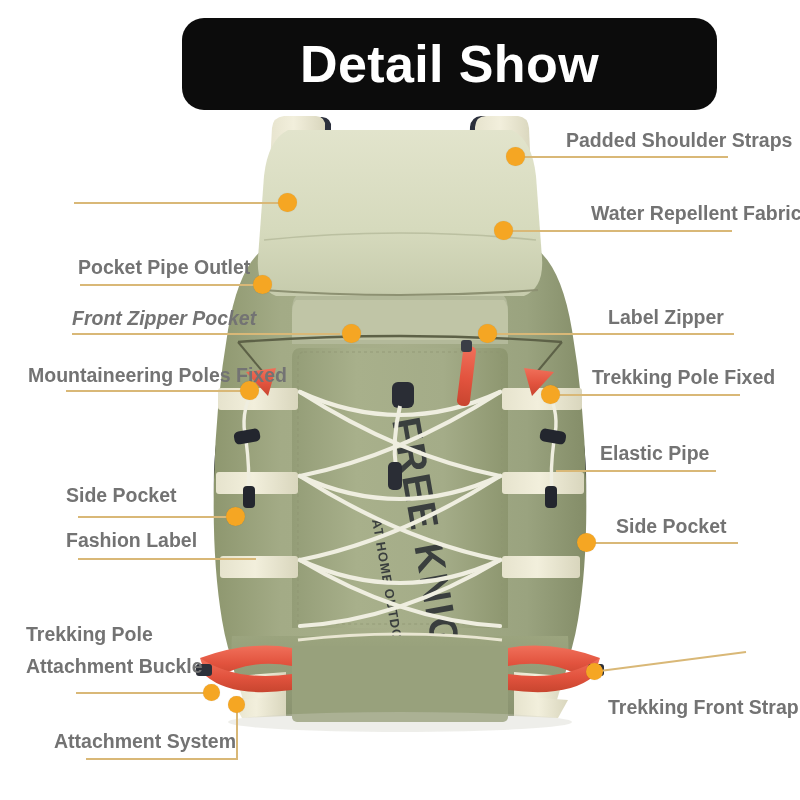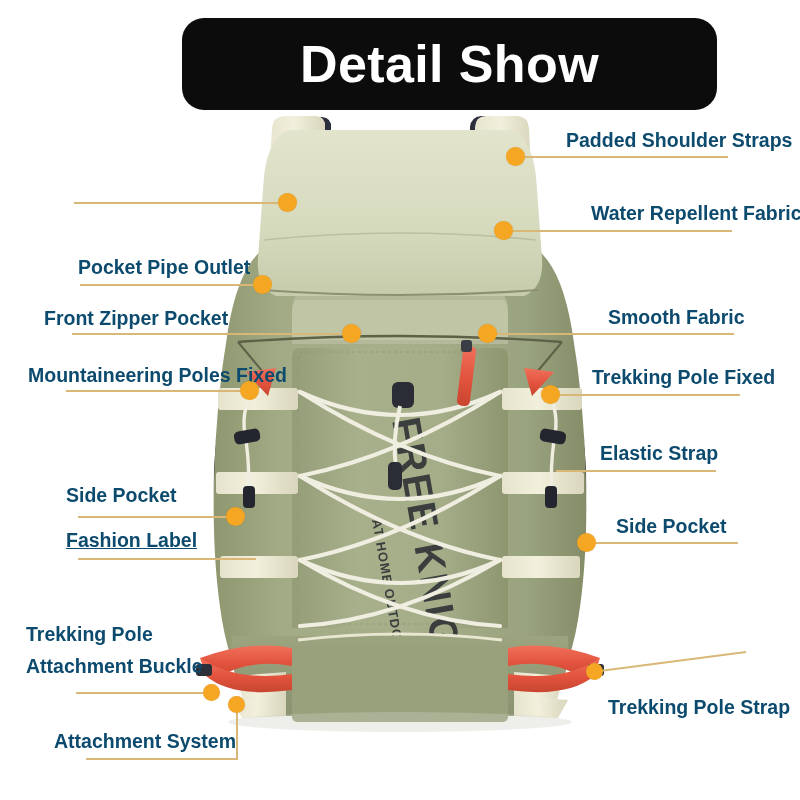--- a/index.html
+++ b/index.html
@@ -18,21 +18,21 @@
     background:#0c0c0c;border-radius:22px;
     display:flex;align-items:center;justify-content:center;margin-left:12px;
   }
   .title-badge span{
     color:#ffffff;font-size:52px;font-weight:bold;letter-spacing:.4px;
     line-height:1;
   }
 
   
   .label{
-    position:absolute;font-size:19.5px;font-weight:bold;color:#0c4a6e;
+    position:absolute;font-size:19.5px;font-weight:bold;color:#737373;
     white-space:nowrap;line-height:1.32;
   }
   .label.right{text-align:left;}
   .label.left{text-align:right;}
 
   
   .leader{position:absolute;background:#d9b877;height:2px;}
   .leader.v{width:2px;height:auto;}
   .dot{
     position:absolute;width:19px;height:19px;border-radius:50%;
@@ -203,67 +203,67 @@
     <span>Detail Show</span>
   </div>
 
   <div class="leader" style="left:74px;top:202px;width:212px;"></div>
   <div class="dot" style="left:278px;top:193px;"></div>
 
   <div class="label left" style="left:78px;top:255px;">Pocket Pipe Outlet</div>
   <div class="leader" style="left:80px;top:284px;width:182px;"></div>
   <div class="dot" style="left:253px;top:275px;"></div>
 
-  <div class="label left" style="left:44px;top:306px;">Front Zipper Pocket</div>
+  <div class="label left" style="left:72px;top:306px;font-style:italic;">Front Zipper Pocket</div>
   <div class="leader" style="left:72px;top:333px;width:268px;"></div>
   <div class="dot" style="left:342px;top:324px;"></div>
 
   <div class="label left" style="left:28px;top:363px;">Mountaineering Poles Fixed</div>
   <div class="leader" style="left:66px;top:390px;width:182px;"></div>
   <div class="dot" style="left:240px;top:381px;"></div>
 
   <div class="label left" style="left:66px;top:483px;">Side Pocket</div>
   <div class="leader" style="left:78px;top:516px;width:156px;"></div>
   <div class="dot" style="left:226px;top:507px;"></div>
 
-  <div class="label left" style="left:66px;top:528px;text-decoration:underline;">Fashion Label</div>
+  <div class="label left" style="left:66px;top:528px;">Fashion Label</div>
   <div class="leader" style="left:78px;top:558px;width:178px;"></div>
 
   <div class="label left" style="left:26px;top:654px;">Attachment Buckle</div>
   <div class="label left" style="left:26px;top:622px;">Trekking Pole</div>
   <div class="leader" style="left:76px;top:692px;width:134px;"></div>
   <div class="dot sm" style="left:203px;top:684px;"></div>
 
   <div class="label left" style="left:54px;top:729px;">Attachment System</div>
   <div class="leader" style="left:86px;top:758px;width:152px;"></div>
   <div class="leader v" style="left:236px;top:706px;height:52px;"></div>
   <div class="dot sm" style="left:228px;top:696px;"></div>
 
   <div class="label right" style="left:566px;top:128px;">Padded Shoulder Straps</div>
   <div class="leader" style="left:516px;top:156px;width:212px;"></div>
   <div class="dot" style="left:506px;top:147px;"></div>
 
   <div class="label right" style="left:562px;top:201px;margin-left:29px;">Water Repellent Fabric</div>
   <div class="leader" style="left:504px;top:230px;width:228px;"></div>
   <div class="dot" style="left:494px;top:221px;"></div>
 
-  <div class="label right" style="left:608px;top:305px;">Smooth Fabric</div>
+  <div class="label right" style="left:608px;top:305px;">Label Zipper</div>
   <div class="leader" style="left:488px;top:333px;width:246px;"></div>
   <div class="dot" style="left:478px;top:324px;"></div>
 
   <div class="label right" style="left:592px;top:365px;">Trekking Pole Fixed</div>
   <div class="leader" style="left:552px;top:394px;width:188px;"></div>
   <div class="dot" style="left:541px;top:385px;"></div>
 
-  <div class="label right" style="left:600px;top:441px;">Elastic Strap</div>
+  <div class="label right" style="left:600px;top:441px;">Elastic Pipe</div>
   <div class="leader" style="left:556px;top:470px;width:160px;"></div>
 
   <div class="label right" style="left:616px;top:514px;">Side Pocket</div>
   <div class="leader" style="left:588px;top:542px;width:150px;"></div>
   <div class="dot" style="left:577px;top:533px;"></div>
 
-  <div class="label right" style="left:608px;top:695px;">Trekking Pole Strap</div>
+  <div class="label right" style="left:608px;top:695px;">Trekking Front Strap</div>
   <svg style="position:absolute;left:590px;top:650px;width:160px;height:32px;overflow:visible;">
     <line x1="2" y1="22" x2="156" y2="2" stroke="#d9b877" stroke-width="2"></line>
   </svg>
   <div class="dot sm" style="left:586px;top:663px;"></div>
 
 </div>
 
 </body></html>

